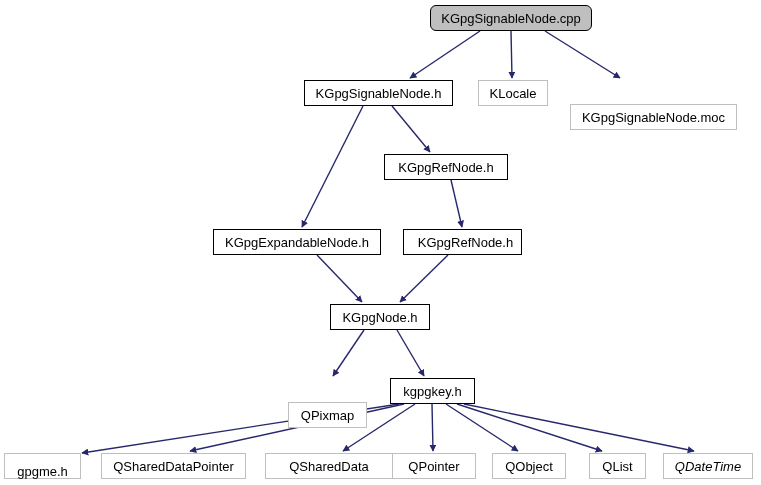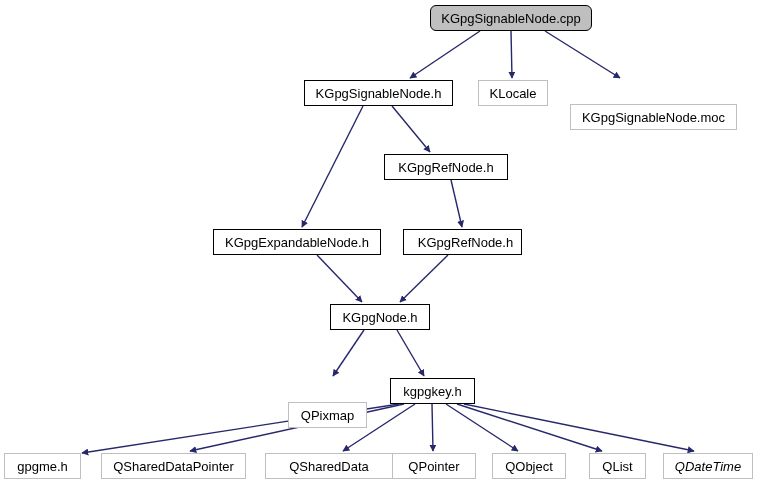--- a/index.html
+++ b/index.html
@@ -98,21 +98,21 @@
     </div>
     <div class="node local" style="left: 330px; top: 304px; width: 100px; height: 26px;">
       <span>KGpgNode.h</span>
     </div>
     <div class="node external" style="left: 288px; top: 378px; width: 79px; height: 26px; margin-top: 24px;">
       <span>QPixmap</span>
     </div>
     <div class="node local" style="left: 390px; top: 378px; width: 85px; height: 26px;">
       <span>kgpgkey.h</span>
     </div>
-    <div class="node external" style="left: 4px; top: 453px; width: 77px; height: 26px;">
+    <div class="node external" style="left: 4px; top: 453px; width: 77px; height: 26px; align-items: flex-end;">
       <span>gpgme.h</span>
     </div>
     <div class="node external" style="left: 101px; top: 453px; width: 145px; height: 26px;">
       <span>QSharedDataPointer</span>
     </div>
     <div class="node external" style="left: 265px; top: 453px; width: 128px; height: 26px;">
       <span>QSharedData</span>
     </div>
     <div class="node external" style="left: 392px; top: 453px; width: 84px; height: 26px;">
       <span>QPointer</span>

